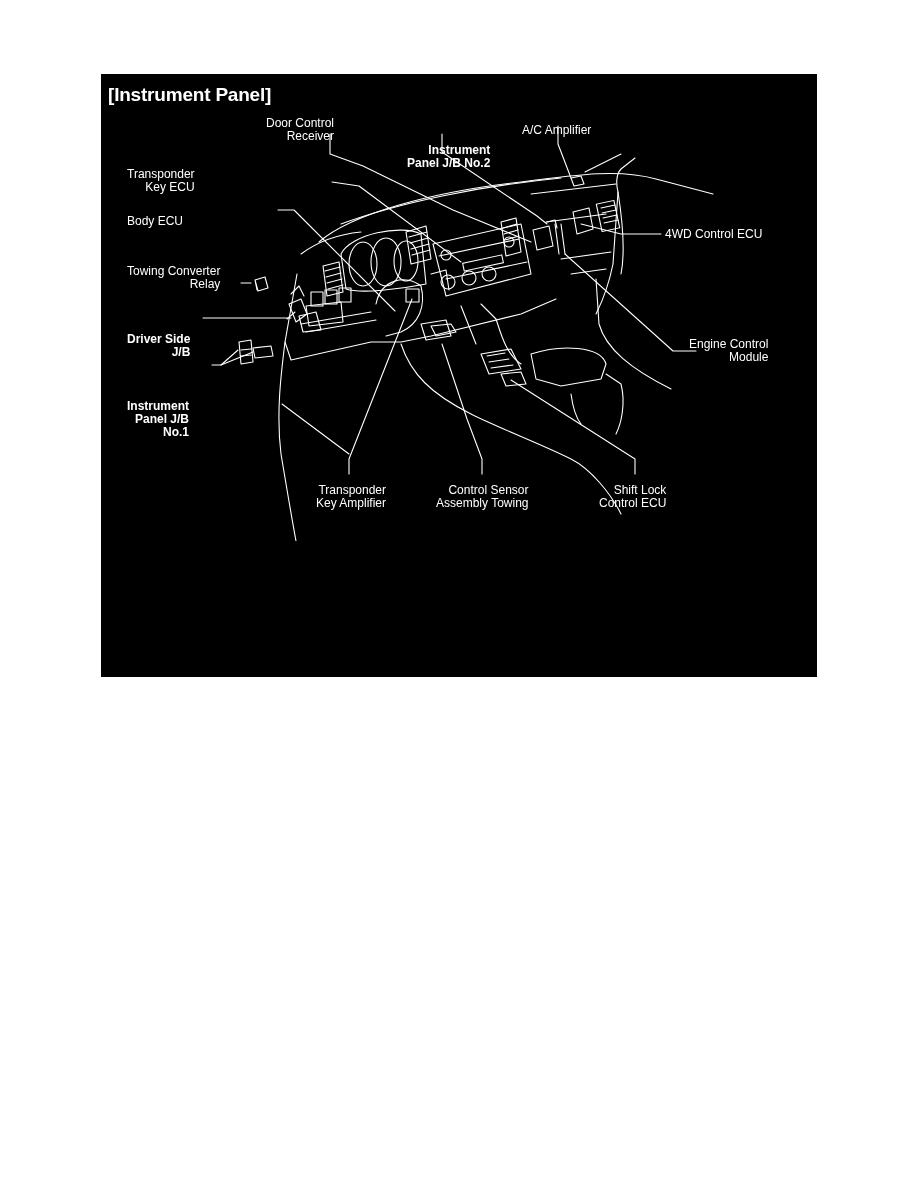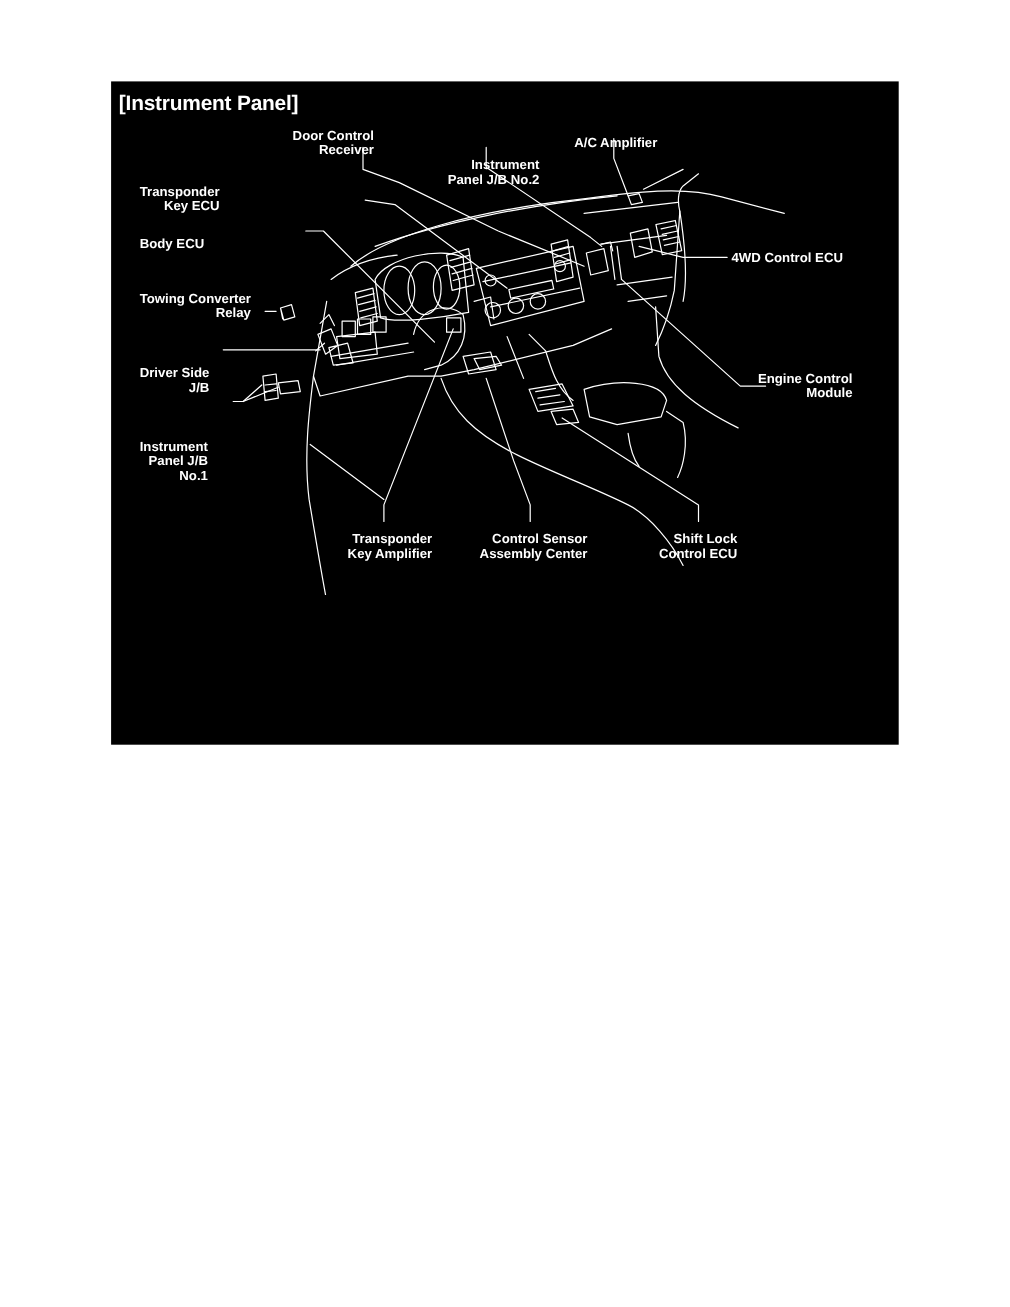--- a/index.html
+++ b/index.html
@@ -8,21 +8,21 @@
     position: absolute; left: 101px; top: 74px; width: 716px; height: 603px;
     background: #000000; overflow: hidden; text-align: right;
   }
   .title {
     position: absolute; left: 7px; top: 10px; color: #ffffff;
     font-family: "Liberation Sans", sans-serif; font-weight: bold; font-size: 19px;
     letter-spacing: -0.2px;
   }
   .lbl {
     position: absolute; color: #ffffff; font-family: "Liberation Sans", sans-serif;
-    font-size: 12px; line-height: 13px; white-space: nowrap; font-weight: bold;
+    font-size: 12px; line-height: 13px; white-space: nowrap;
   }
   .lbl.b { font-weight: bold; margin-top: 27px; }
   .lbl span { display: block; }
   svg.art { position: absolute; left: 0; top: 0; }
 </style>
 </head>
 <body>
 
 <div class="panel">
   <div class="title">[Instrument Panel]</div>
@@ -162,19 +162,19 @@
     <span>Instrument</span>
       <span>Panel J/B</span>
       <span>No.1</span>
   </div>
   <div class="lbl" style="left:215px; top:410px;">
     <span>Transponder</span>
       <span>Key Amplifier</span>
   </div>
   <div class="lbl" style="left:335px; top:410px;">
     <span>Control Sensor</span>
-      <span>Assembly Center</span>
+      <span>Assembly Towing</span>
   </div>
   <div class="lbl" style="left:498px; top:410px;">
     <span>Shift Lock</span>
       <span>Control ECU</span>
   </div>
 </div>
 
 </body></html>

